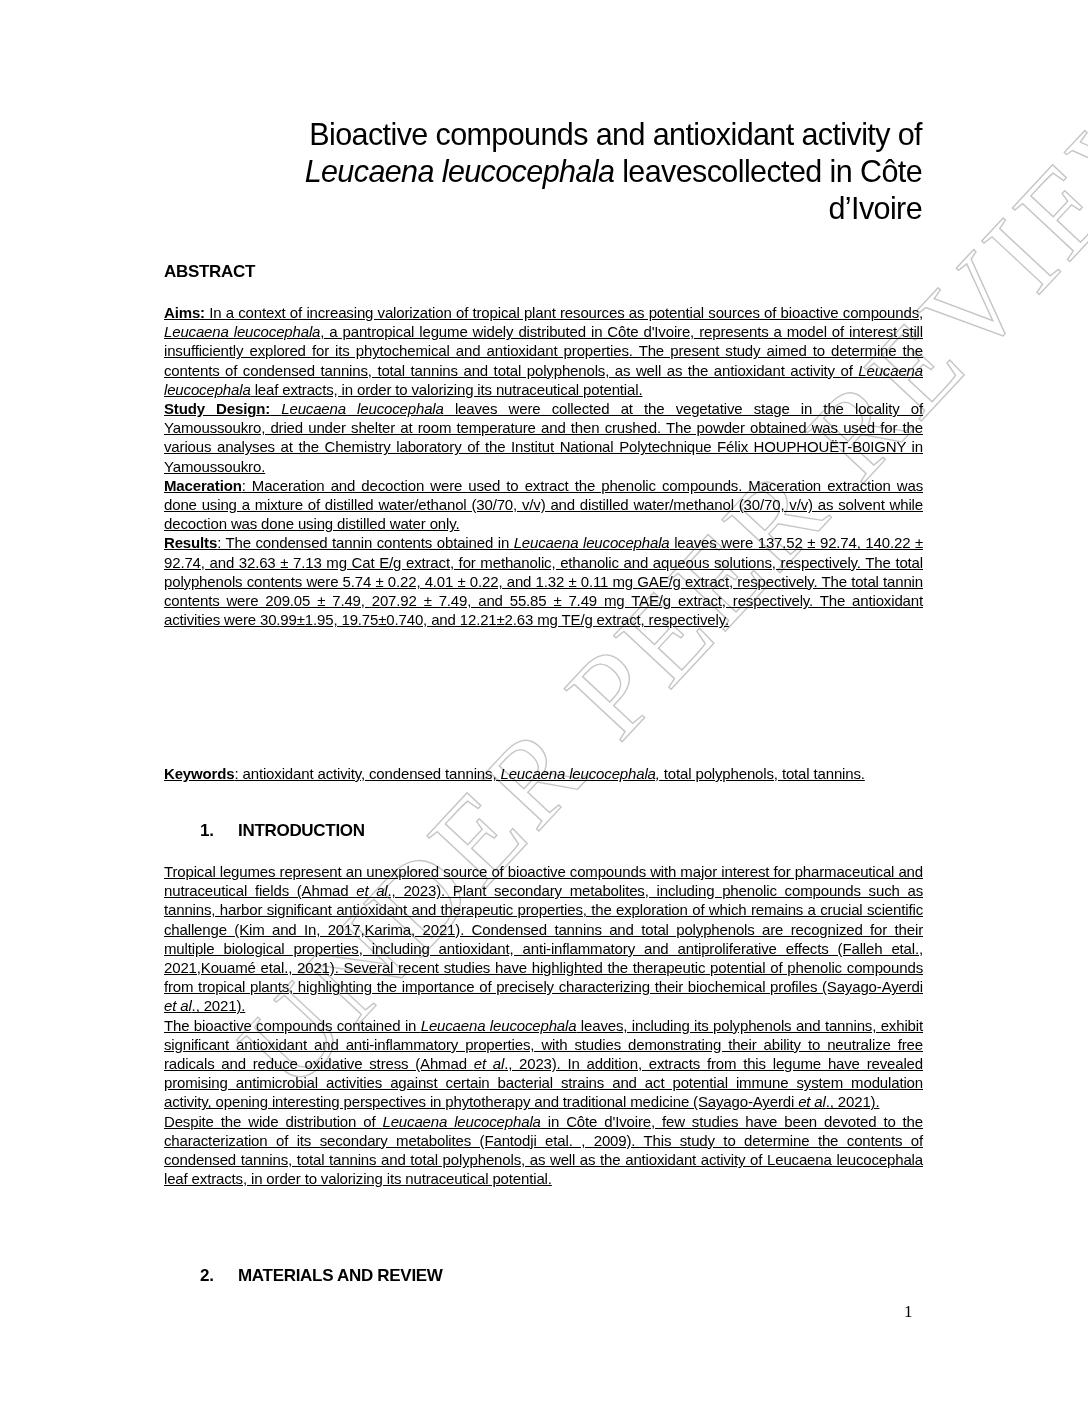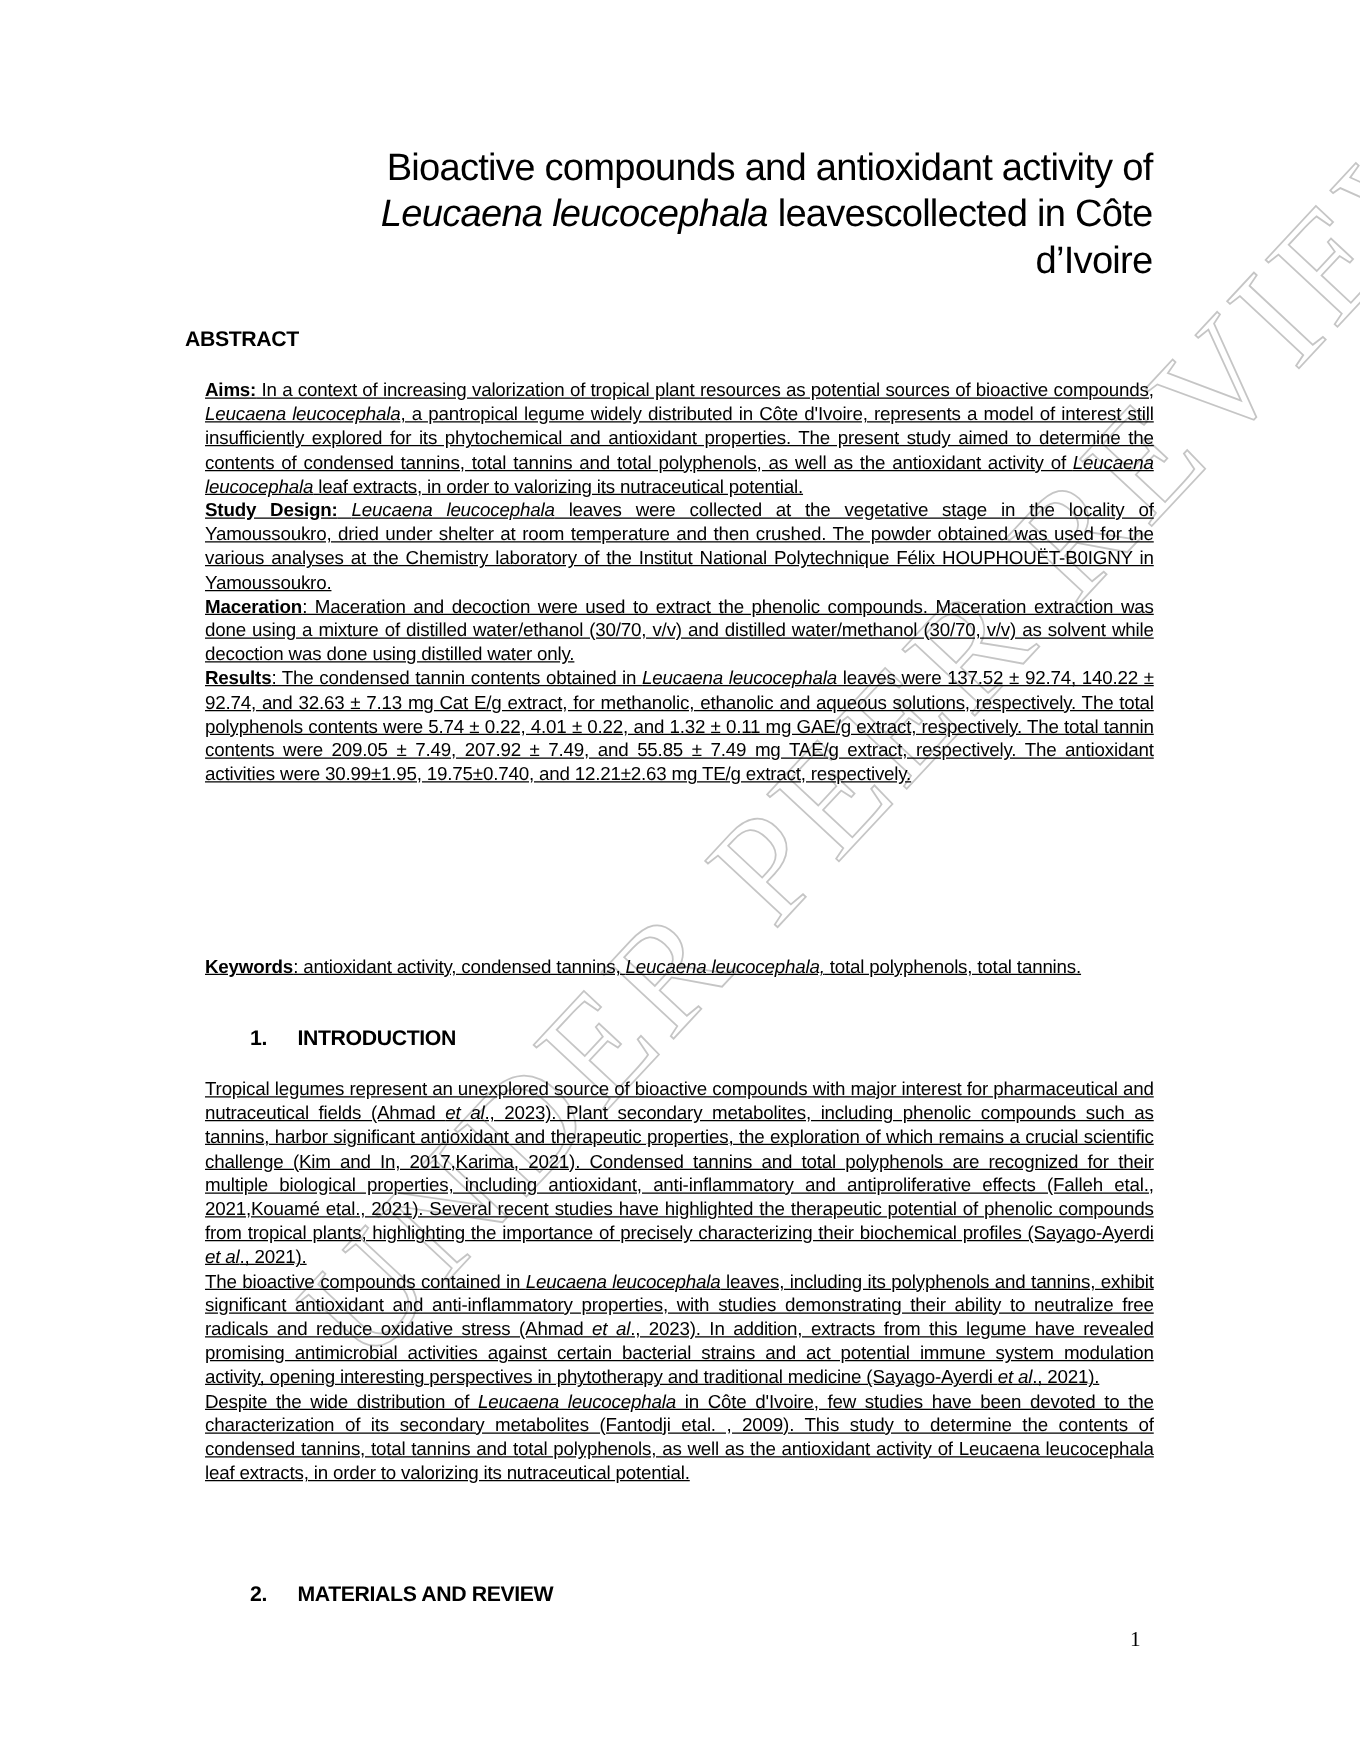--- a/index.html
+++ b/index.html
@@ -5,21 +5,21 @@
     html, body { margin: 0; padding: 0; background: #ffffff; }
     body { width: 1088px; height: 1408px; position: relative; overflow: hidden; font-family: "Liberation Sans", sans-serif; color: #000; }
     .page { position: absolute; left: 0; top: 0; width: 1088px; height: 1408px; }
     .title {
       position: absolute; left: 200px; top: 116px; width: 722px;
       text-align: right; font-weight: normal; font-size: 30.5px; line-height: 37px;
       letter-spacing: -0.6px;
     }
     .title i { font-style: italic; }
     .abstract-head {
-      position: absolute; left: 148px; top: 262px; font-weight: bold; font-size: 17px; letter-spacing: -0.3px;
+      position: absolute; left: 164px; top: 262px; font-weight: bold; font-size: 17px; letter-spacing: -0.3px;
     }
     .body-block {
       position: absolute; left: 164px; width: 759px; font-size: 15px; line-height: 19.2px;
       text-align: justify; letter-spacing: -0.15px; text-decoration: underline;
     }
     .body-block p { margin: 0; }
     .body-block b { font-weight: bold; }
     .body-block i { font-style: italic; }
     .abstract-body { top: 303px; }
     .keywords { top: 764px; }

